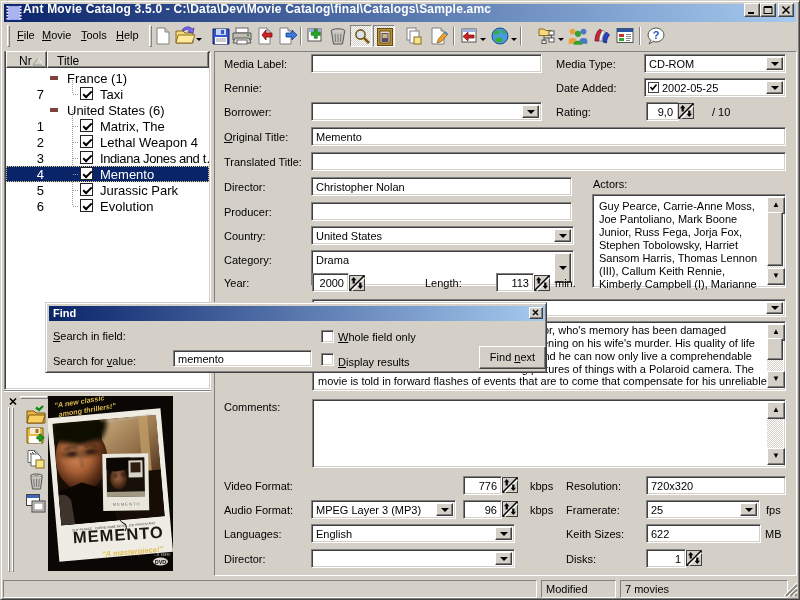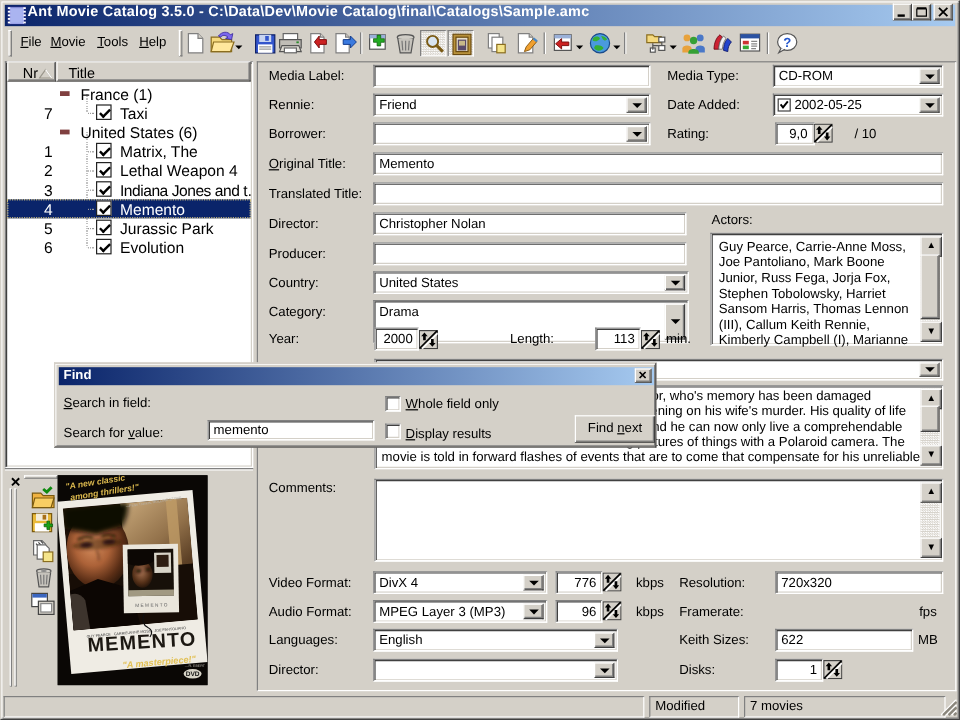--- a/index.html
+++ b/index.html
@@ -438,26 +438,20 @@
   <div class="abs fld" style="left:311px;top:54px;width:231px;height:19px"></div>
   <div class="abs lbl" style="left:556px;top:58px">Media Type:</div>
   <div class="abs fld" style="left:644px;top:54px;width:142px;height:19px">
       <span class="txt">CD-ROM</span>
       <span class="combo-btn">
         <span class="arr-dn"></span>
       </span>
     </div>
 
   <div class="abs lbl" style="left:224px;top:82px">Rennie:</div>
-  <div class="abs fld" style="left:311px;top:78px;width:231px;height:19px">
-      <span class="txt">Friend</span>
-      <span class="combo-btn">
-        <span class="arr-dn"></span>
-      </span>
-    </div>
   <div class="abs lbl" style="left:556px;top:82px">Date Added:</div>
   <div class="abs fld" style="left:644px;top:78px;width:142px;height:19px">
     <span class="abs" style="left:3px;top:3px;width:11px;height:11px;background:#fff;border:1px solid #404040">
       <svg width="9" height="9" style="position:absolute;left:0px;top:0px">
           <path d="M1.5 4 L3.5 6.5 L7.5 1.5" stroke="#000" stroke-width="1.6" fill="none"></path>
         </svg>
     </span>
     <span class="txt" style="left:17px">2002-05-25</span>
       <span class="combo-btn">
         <span class="arr-dn"></span>
@@ -569,26 +563,20 @@
         <i class="thumb" style="top:14px;height:22px"></i>
       </div>
   </div>
 
   <div class="abs lbl" style="left:224px;top:401px">Comments:</div>
   <div class="abs fld" style="left:312px;top:399px;width:474px;height:69px">
     <div class="vscroll" style="left:auto;right:2px;top:2px;bottom:2px"></div>
   </div>
 
   <div class="abs lbl" style="left:224px;top:480px">Video Format:</div>
-  <div class="abs fld" style="left:311px;top:476px;width:145px;height:19px">
-      <span class="txt">DivX 4</span>
-      <span class="combo-btn">
-        <span class="arr-dn"></span>
-      </span>
-    </div>
   <div class="abs fld" style="left:463px;top:476px;width:39px;height:19px">
       <span class="txt" style="left:auto;right:4px">776</span>
     </div>
   <svg class="abs" width="16" height="16" style="left:502px;top:477px">
       <rect x="0.5" y="0.5" width="15" height="15" fill="#D4D0C8" stroke="#404040"></rect>
       <path d="M0.8 15.2 L15.2 0.8" stroke="#000" stroke-width="1.4"></path>
       <path d="M2.8 15.6 L15.6 2.8" stroke="#fff" stroke-width="1.2"></path>
       <path d="M4.7 2 L7.4 5.2 H5.8 V8.6 H3.6 V5.2 H2 Z" fill="#000"></path>
       <path d="M11.3 14 L8.6 10.8 H10.2 V7.4 H12.4 V10.8 H14 Z" fill="#000"></path>
     </svg>
@@ -610,20 +598,26 @@
     </div>
   <svg class="abs" width="16" height="16" style="left:502px;top:501px">
       <rect x="0.5" y="0.5" width="15" height="15" fill="#D4D0C8" stroke="#404040"></rect>
       <path d="M0.8 15.2 L15.2 0.8" stroke="#000" stroke-width="1.4"></path>
       <path d="M2.8 15.6 L15.6 2.8" stroke="#fff" stroke-width="1.2"></path>
       <path d="M4.7 2 L7.4 5.2 H5.8 V8.6 H3.6 V5.2 H2 Z" fill="#000"></path>
       <path d="M11.3 14 L8.6 10.8 H10.2 V7.4 H12.4 V10.8 H14 Z" fill="#000"></path>
     </svg>
   <div class="abs lbl" style="left:530px;top:504px">kbps</div>
   <div class="abs lbl" style="left:566px;top:504px">Framerate:</div>
+  <div class="abs fld" style="left:646px;top:500px;width:114px;height:19px">
+      <span class="txt">25</span>
+      <span class="combo-btn">
+        <span class="arr-dn"></span>
+      </span>
+    </div>
   <div class="abs lbl" style="left:766px;top:504px">fps</div>
 
   <div class="abs lbl" style="left:224px;top:528px">Languages:</div>
   <div class="abs fld" style="left:311px;top:524px;width:204px;height:19px">
       <span class="txt">English</span>
       <span class="combo-btn">
         <span class="arr-dn"></span>
       </span>
     </div>
   <div class="abs lbl" style="left:566px;top:528px">Keith Sizes:</div>

